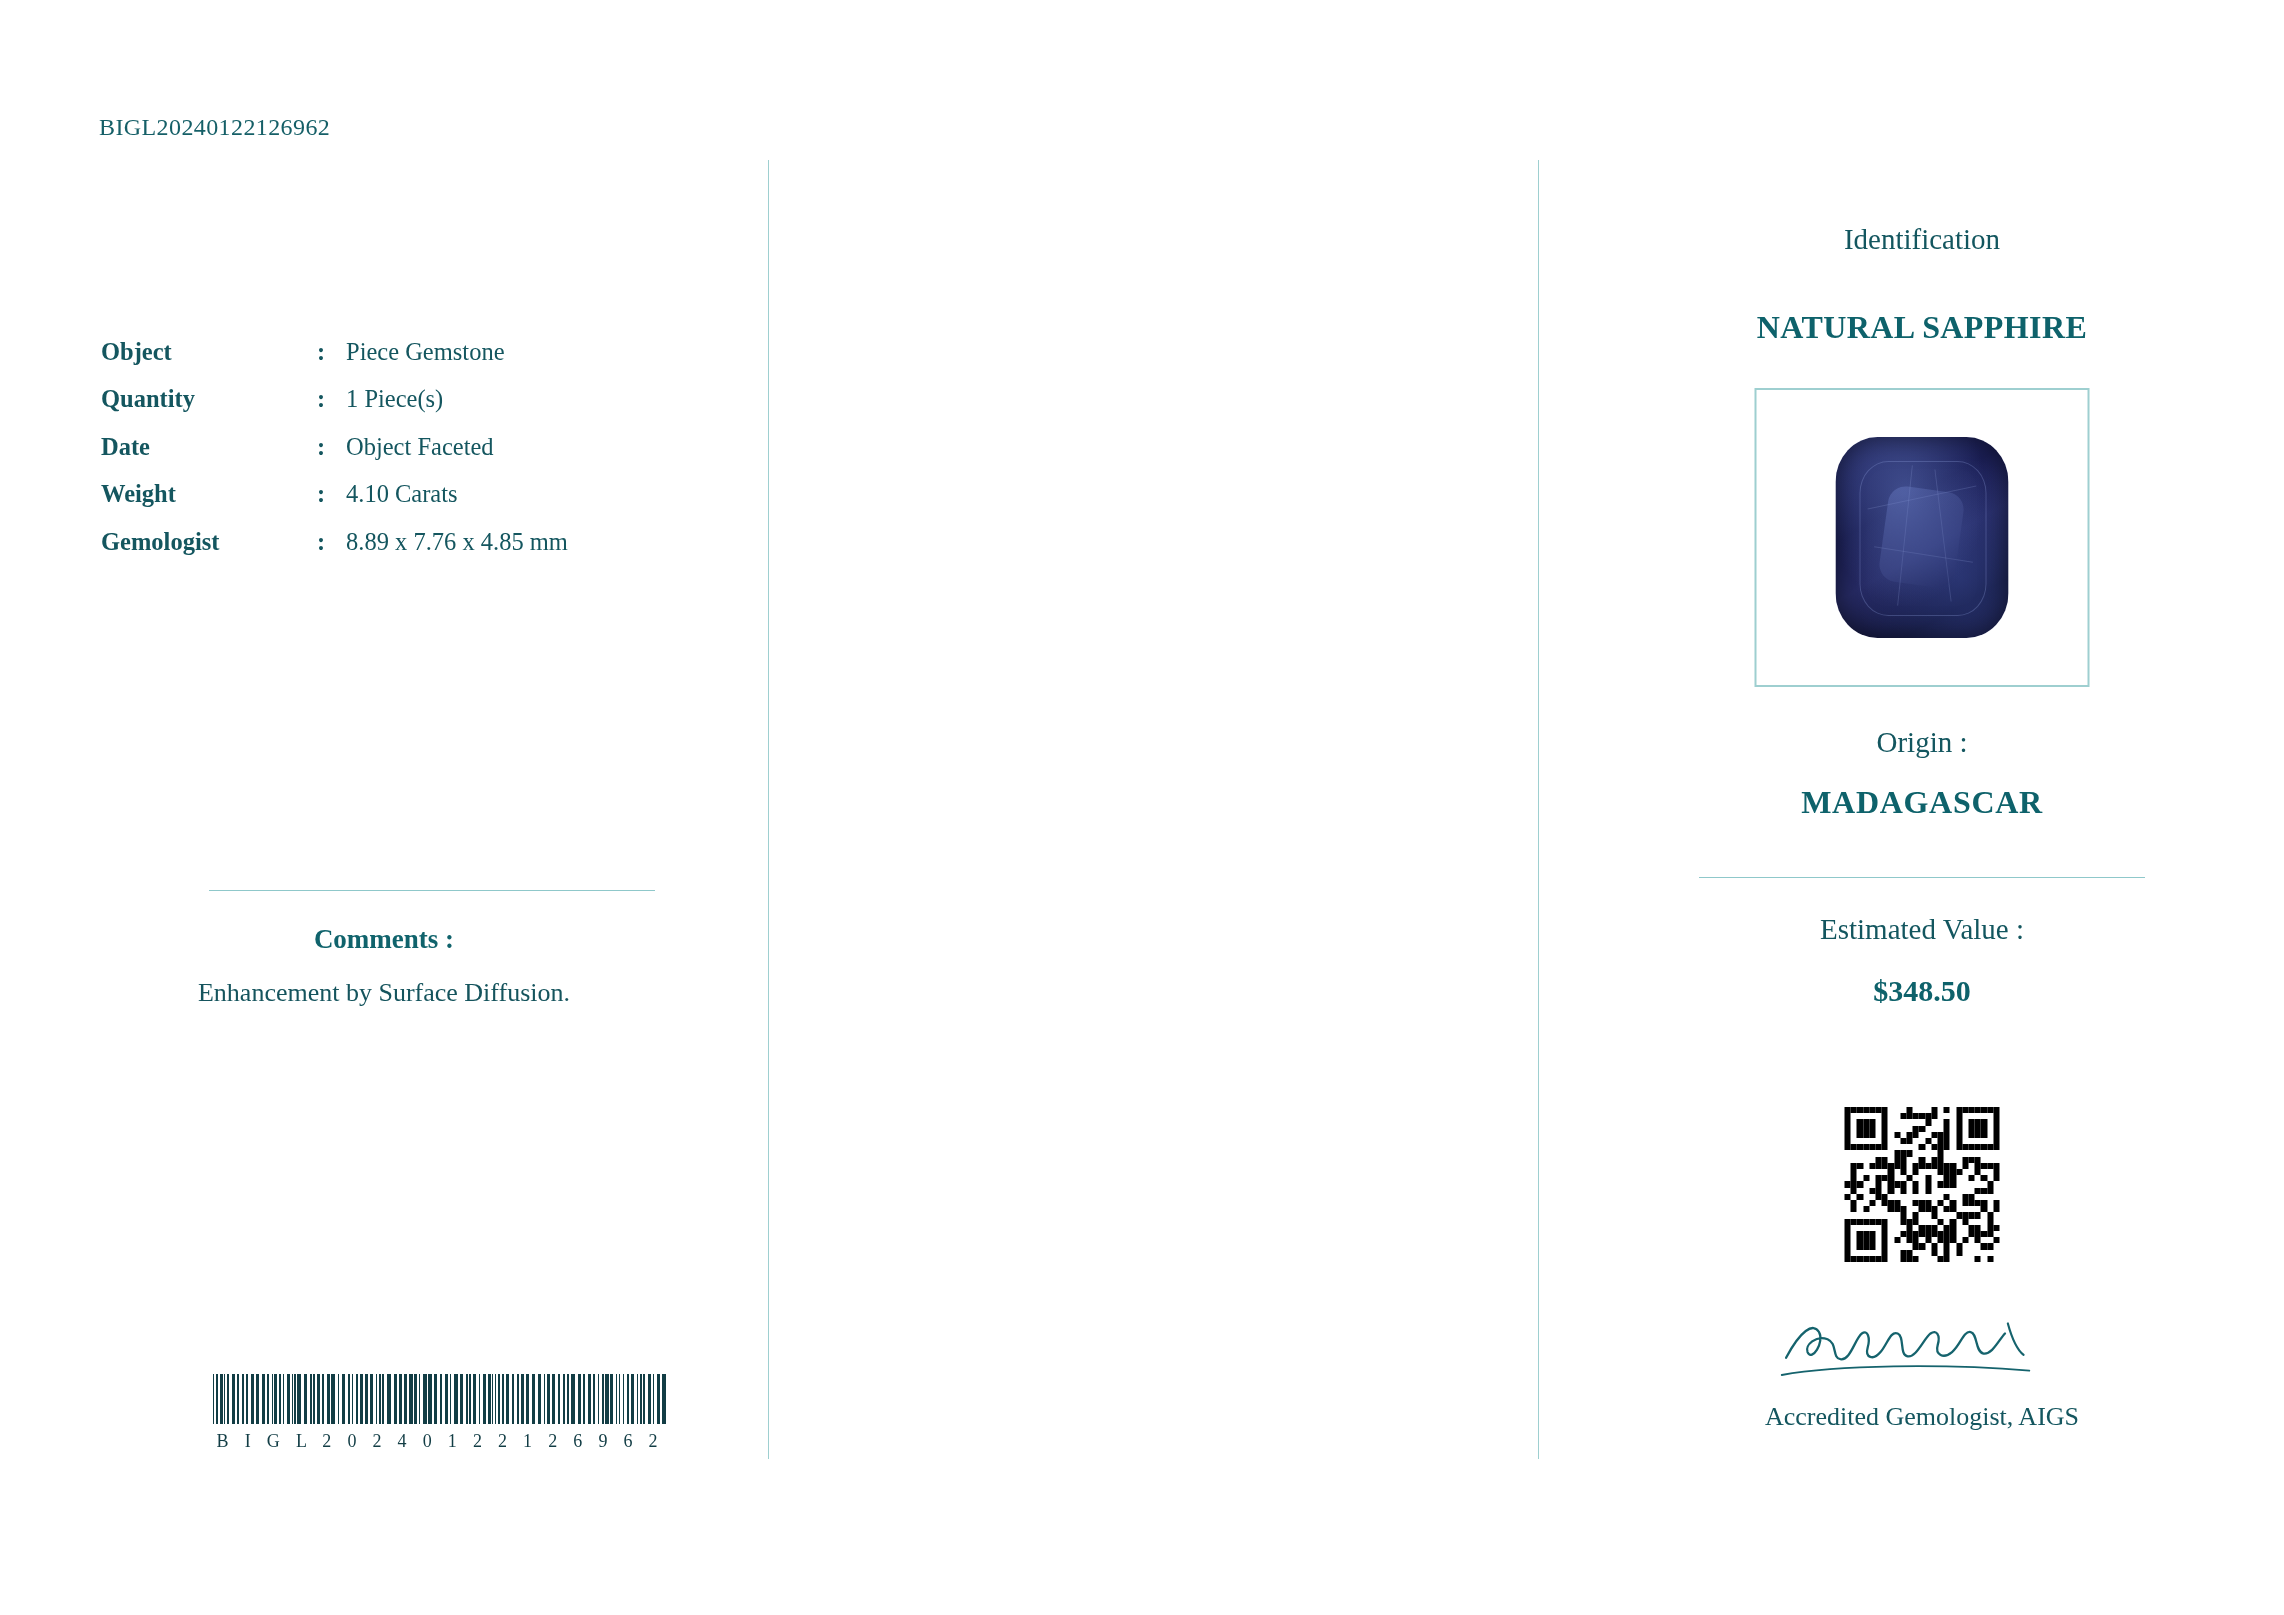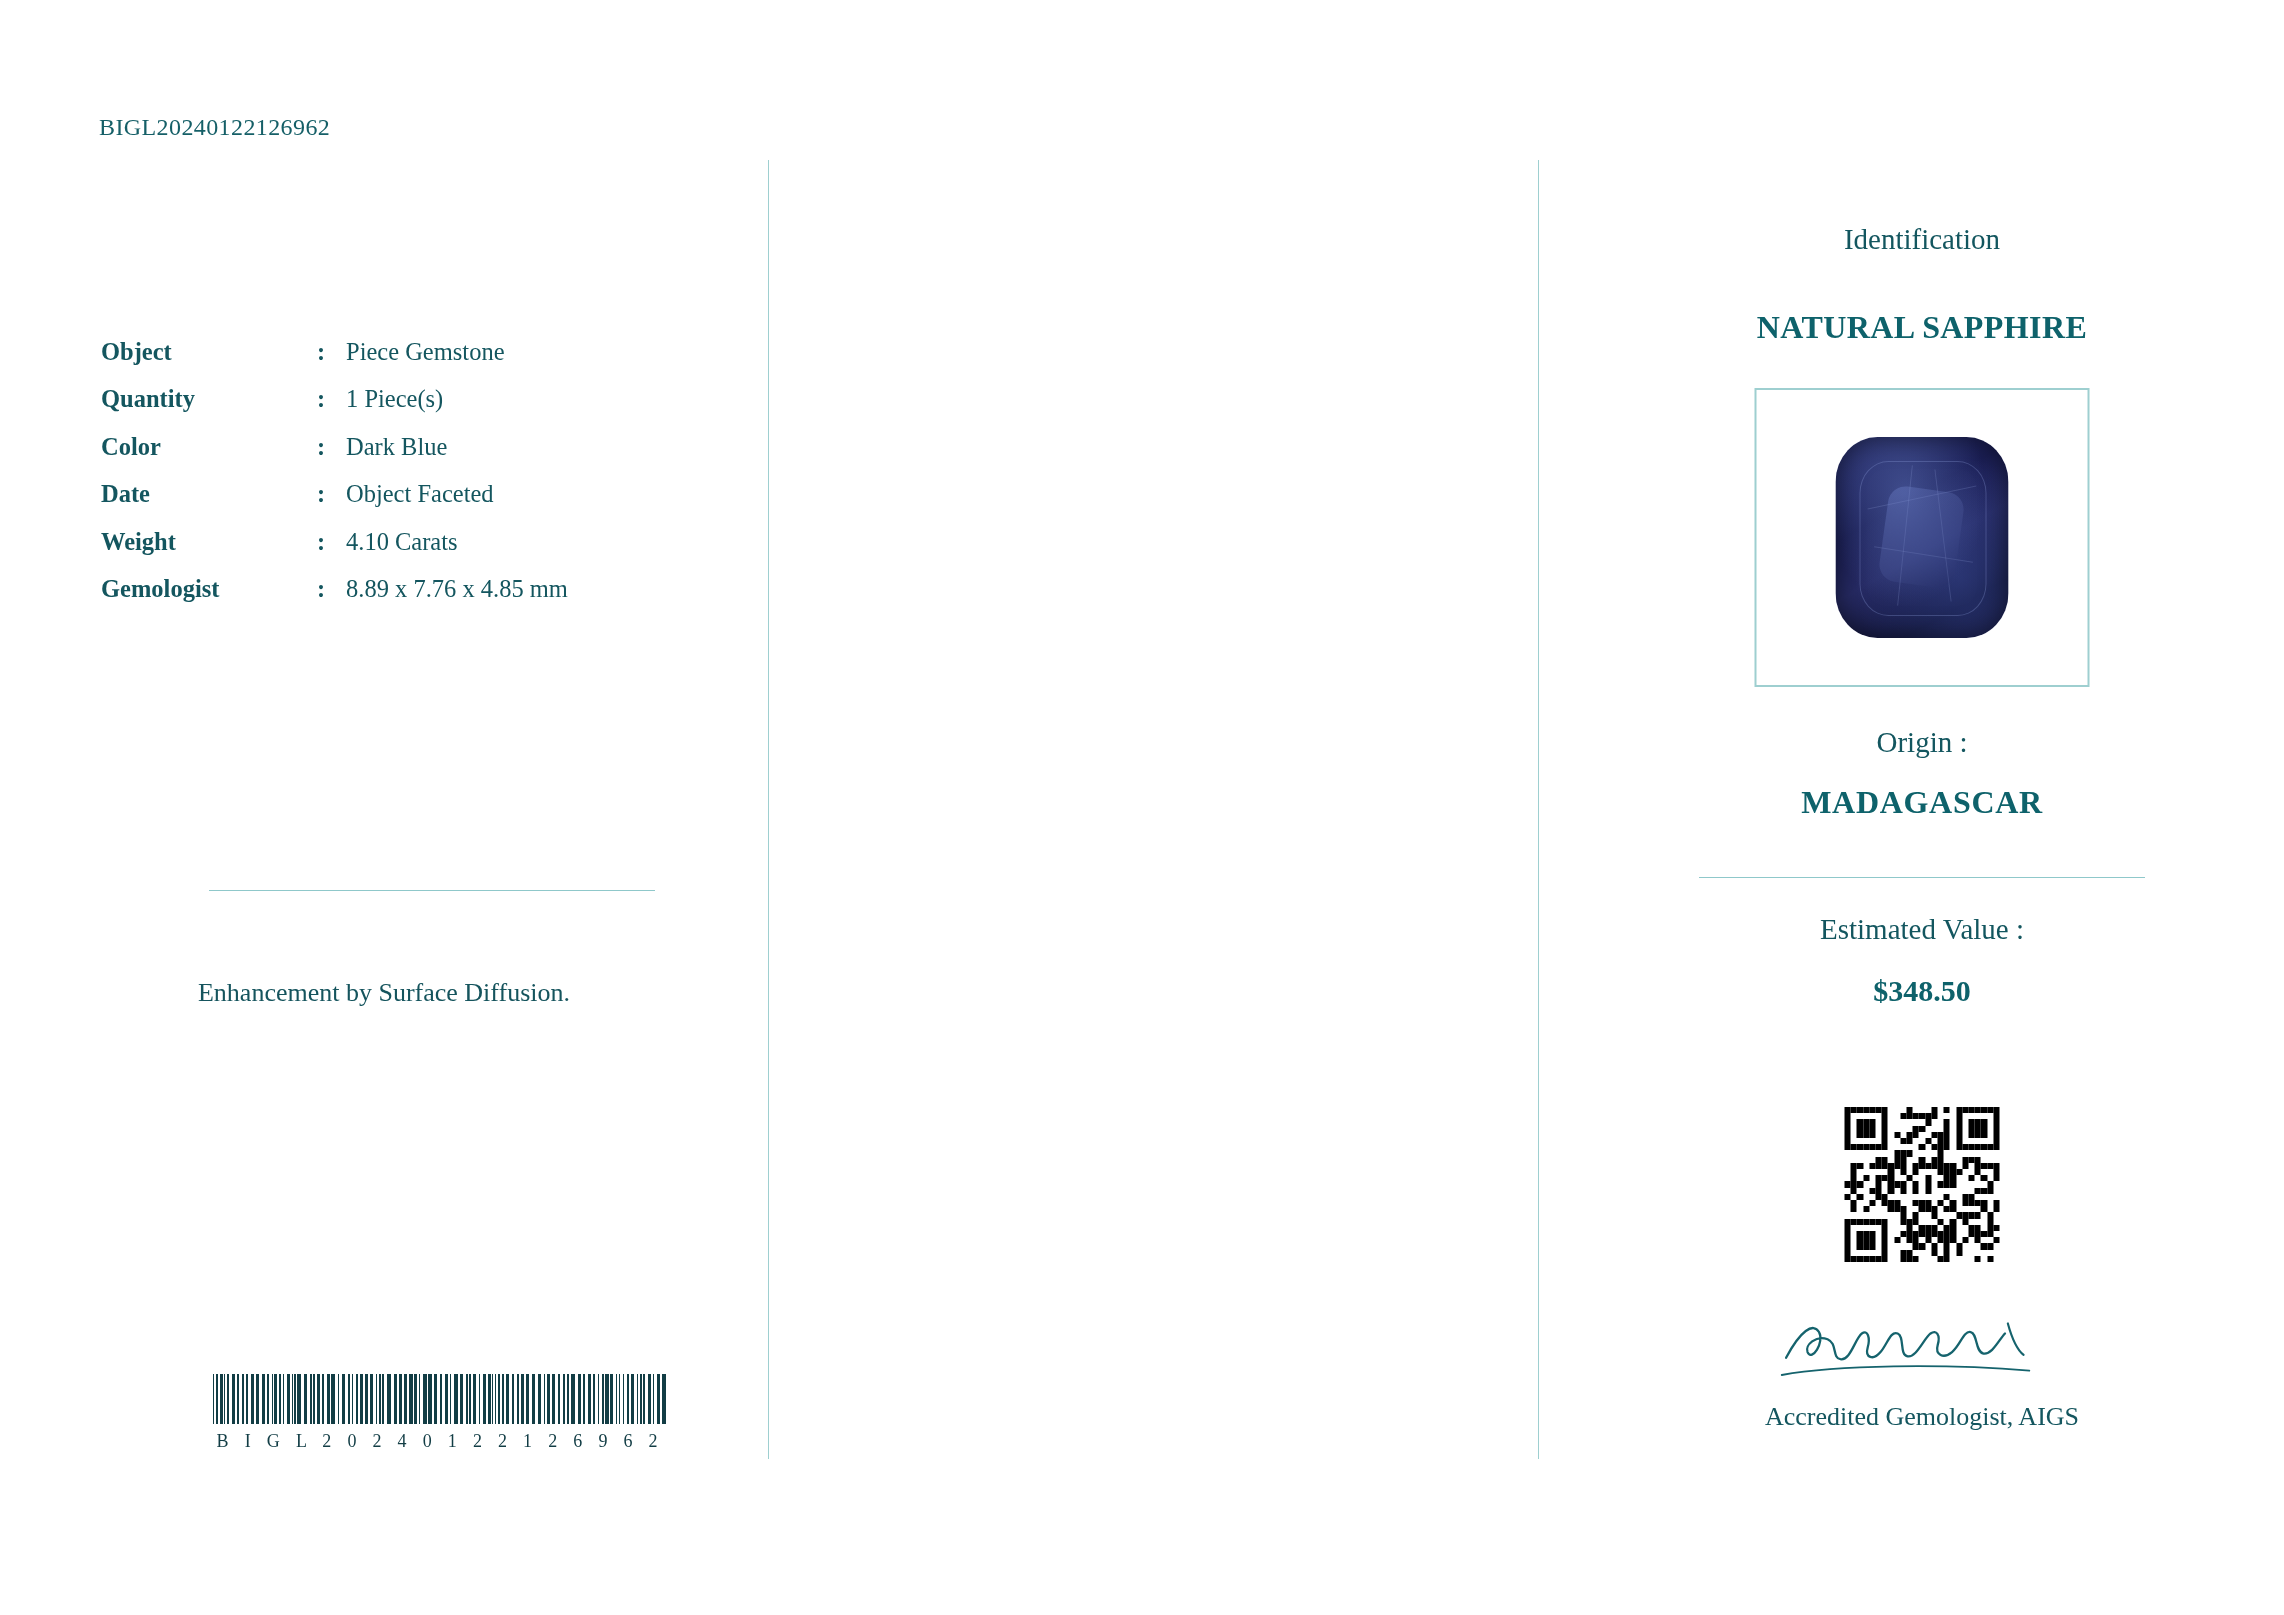--- a/index.html
+++ b/index.html
@@ -372,45 +372,41 @@
       <tbody>
         <tr>
           <td class="spec-label">Object</td>
           <td class="spec-colon">:</td>
           <td class="spec-value">Piece Gemstone</td>
         </tr>
         <tr>
           <td class="spec-label">Quantity</td>
           <td class="spec-colon">:</td>
           <td class="spec-value">1 Piece(s)</td>
-        </tr>
-        <tr>
-          <td class="spec-label">Color</td>
-          <td class="spec-colon">:</td>
-          <td class="spec-value">Dark Blue</td>
         </tr>
         <tr>
           <td class="spec-label">Date</td>
           <td class="spec-colon">:</td>
           <td class="spec-value">Object Faceted</td>
         </tr>
         <tr>
           <td class="spec-label">Weight</td>
           <td class="spec-colon">:</td>
           <td class="spec-value">4.10 Carats</td>
         </tr>
         <tr>
           <td class="spec-label">Gemologist</td>
           <td class="spec-colon">:</td>
           <td class="spec-value">8.89 x 7.76 x 4.85 mm</td>
         </tr>
       </tbody>
     </table>
 
     <div class="hr-left"></div>
+    <div class="comments-title">Comments :</div>
     <div class="comments-text">Enhancement by Surface Diffusion.</div>
 
     <div class="barcode-wrap">
       <div class="barcode" id="barcode">
           <span style="width: 1.4px; margin-right: 2.2px;"></span>
           <span style="width: 1.4px; margin-right: 2.2px;"></span>
           <span style="width: 2.9px; margin-right: 1.4px;"></span>
           <span style="width: 1.4px; margin-right: 1.4px;"></span>
           <span style="width: 2.2px; margin-right: 2.9px;"></span>
           <span style="width: 2.9px; margin-right: 2.2px;"></span>

